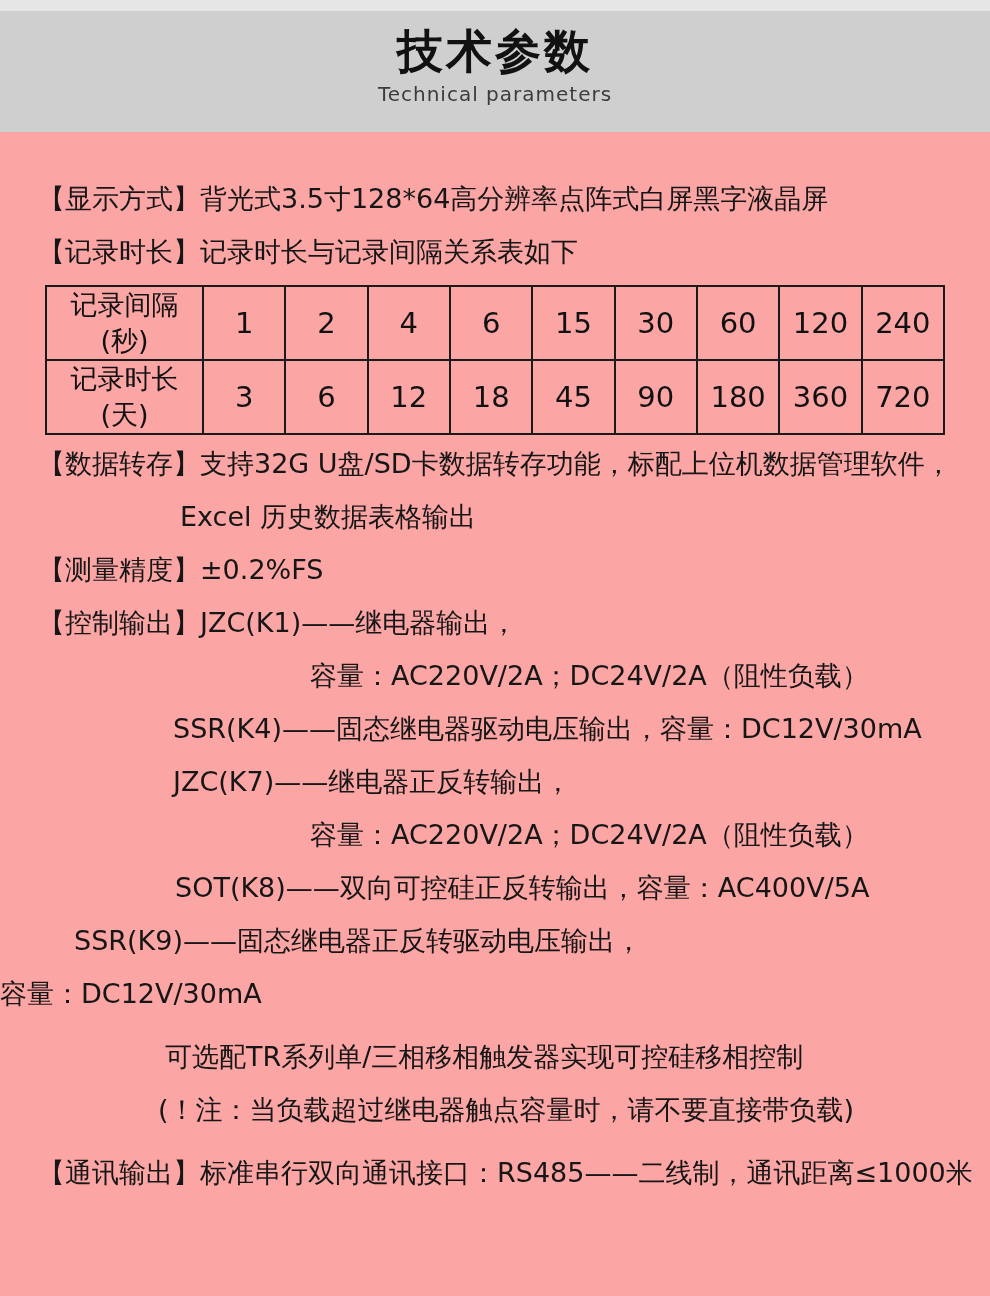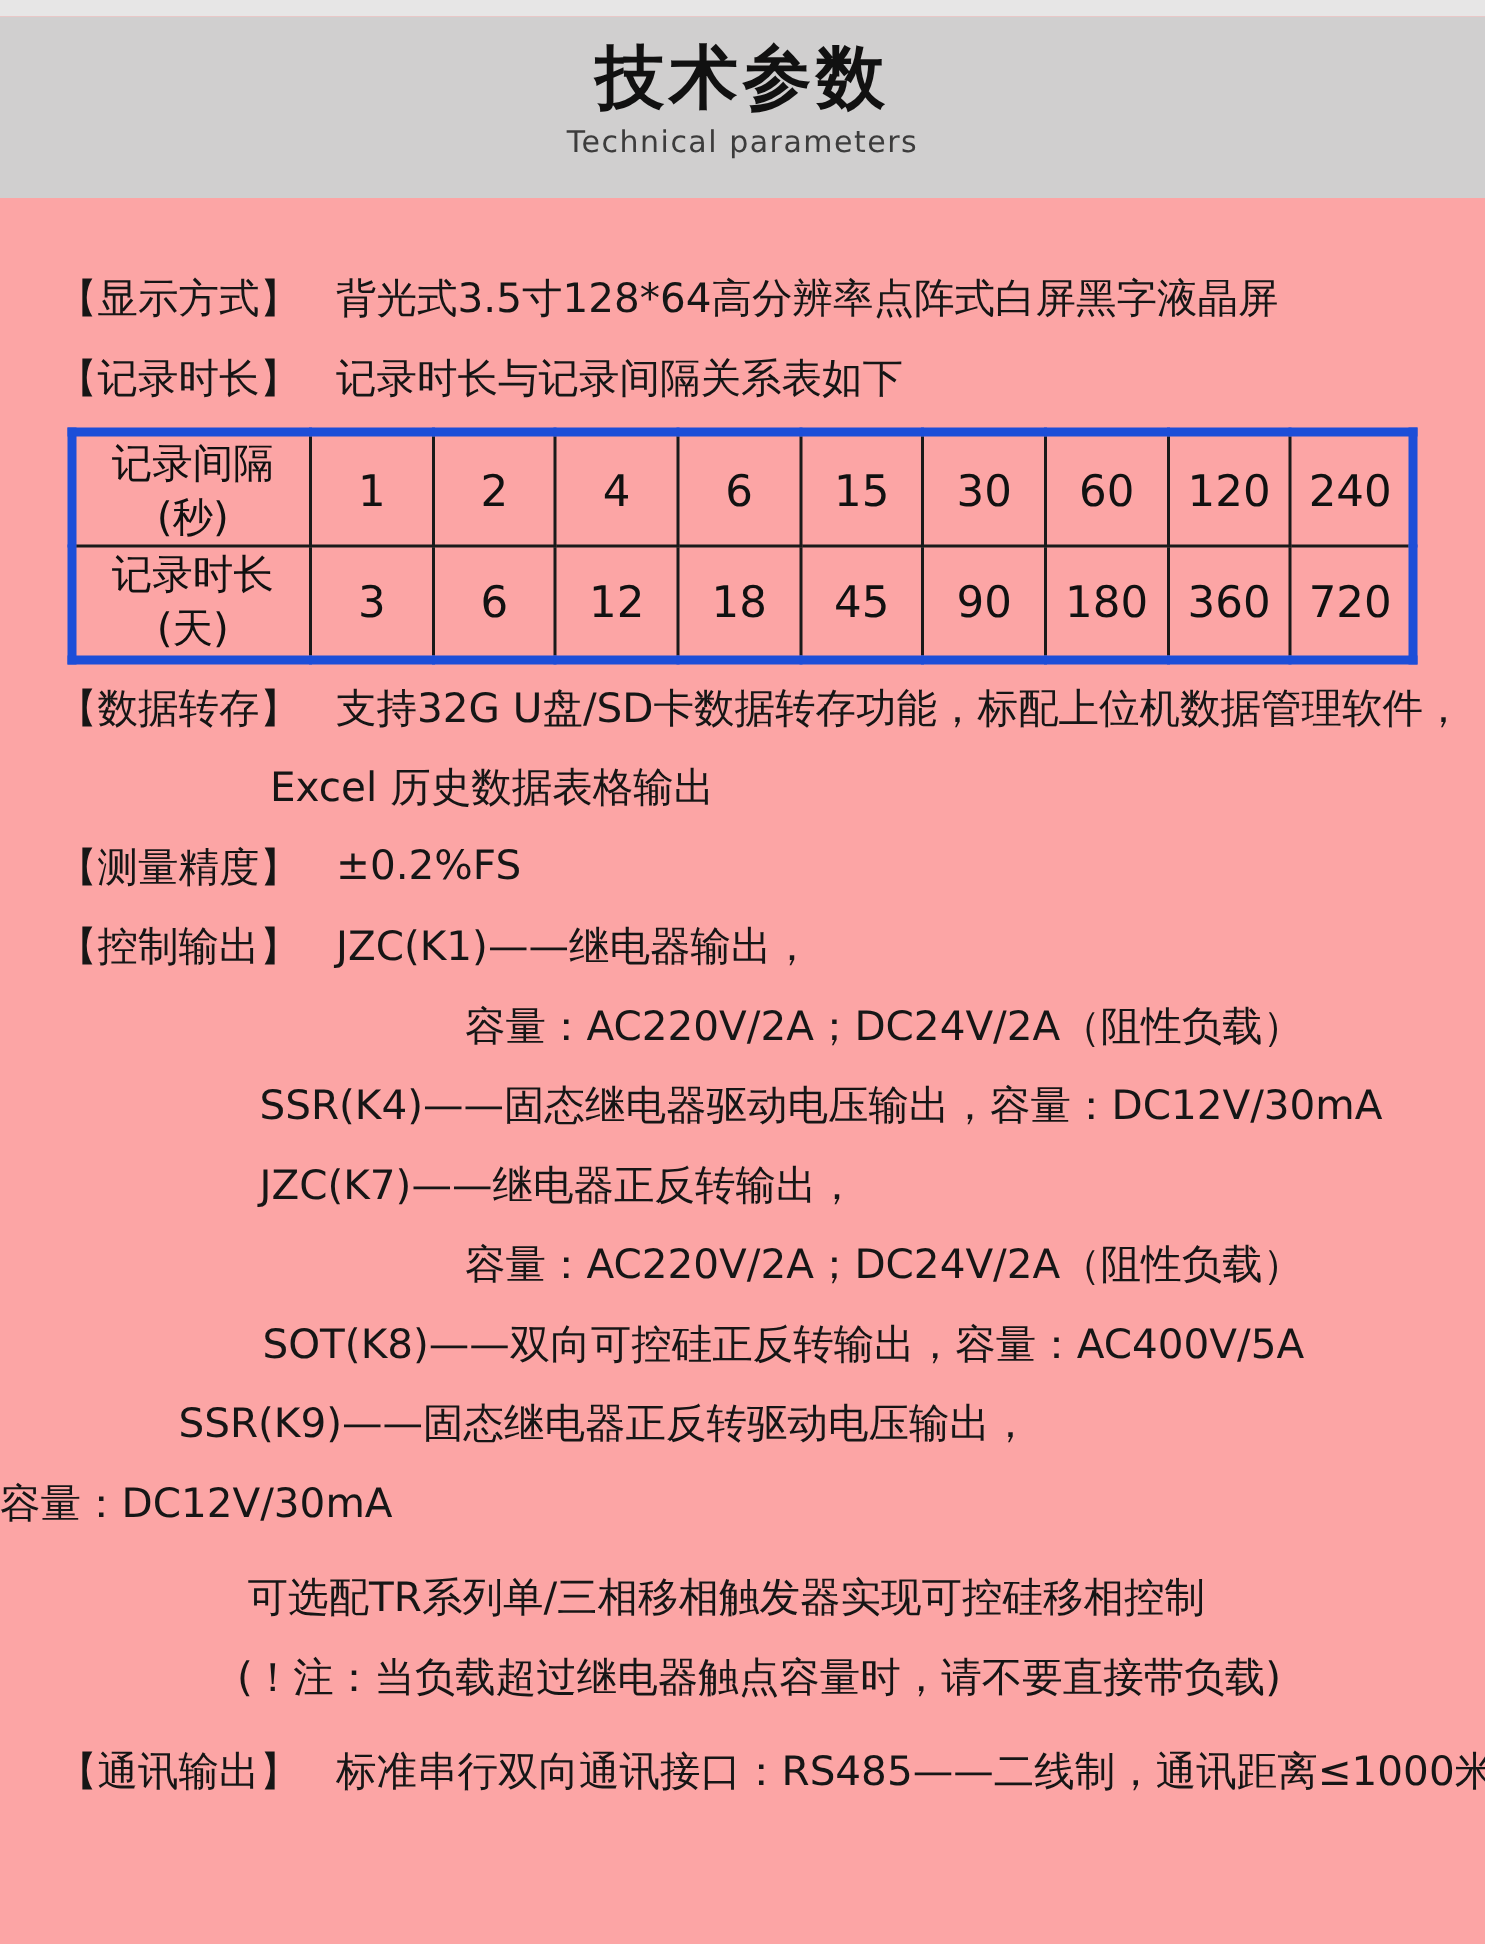--- a/index.html
+++ b/index.html
@@ -41,51 +41,50 @@
   .content{
     padding-top:40px;
   }
   .line{
     height:53px;
     display:flex;
     align-items:center;
     font-size:27px;
     color:#161616;
     white-space:nowrap;
-    gap:24px;
   }
   .line .lbl{font-weight:normal;}
   .ind-label{padding-left:38px;}
   .ind-excel{padding-left:180px;}
   .ind-cap{padding-left:310px;}
   .ind-cap3{}
   .ind-k{padding-left:173px;}
   .ind-k3{padding-left:185px;}
   .ind-k8{padding-left:175px;}
-  .ind-k9{padding-left:119px;}
+  .ind-k9{padding-left:74px;}
   .ind-note{padding-left:158px;}
   .ind-opt{padding-left:165px;}
   .mt10{margin-top:10px;}
   
   .rec-table{
     border-collapse:collapse;
     margin:7px 0 2px 45px;
     width:900px;
     table-layout:fixed;
     background:transparent;
   }
   .rec-table td{
     border:2px solid #1a1a1a;
     height:48px;
     text-align:center;
     font-size:29px;
     color:#111;
     padding:0;
   }
-  .rec-table{border:6px solid #1d4ed8;}
+  .rec-table{border:2px solid #1d4ed8;}
   .rec-table td.hd{
     width:155px;
     font-size:27px;
   }
 </style>
 </head>
 <body>
 
 <div class="page">
 

